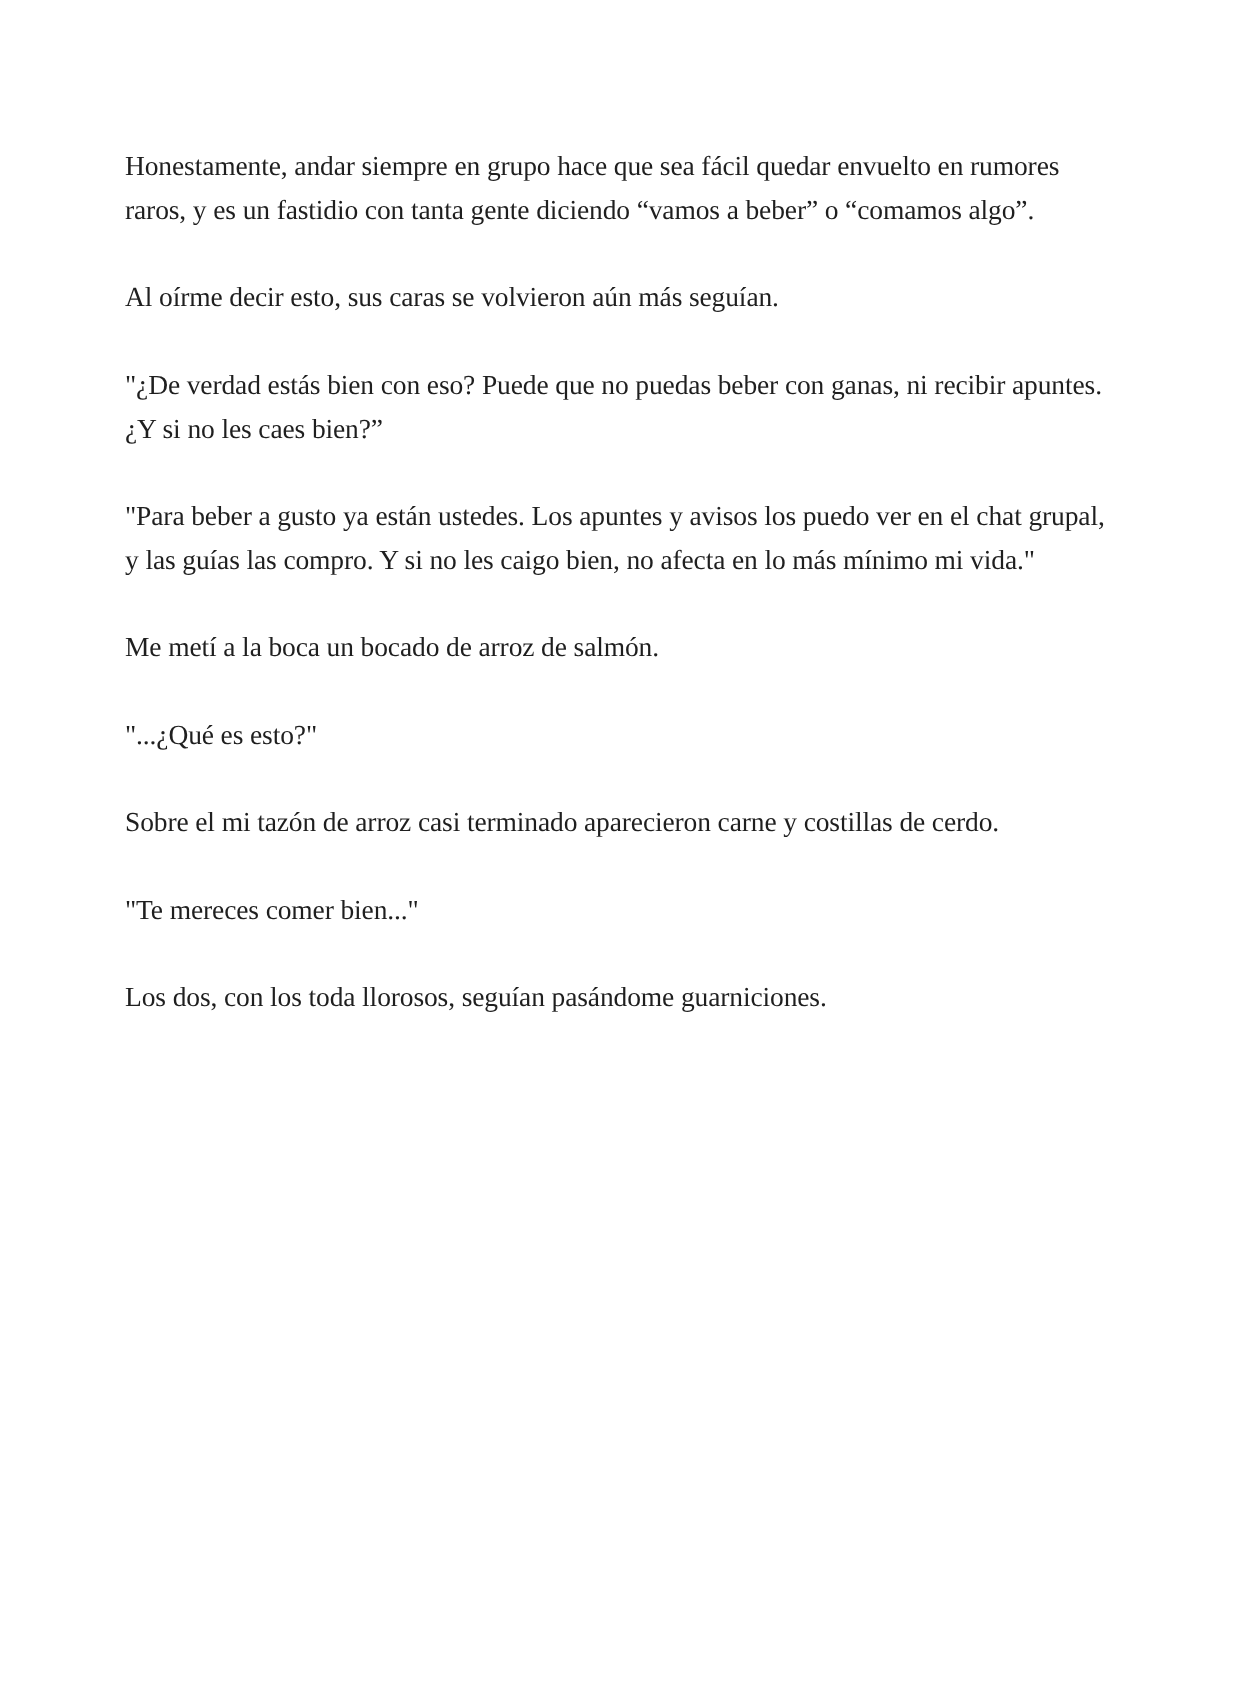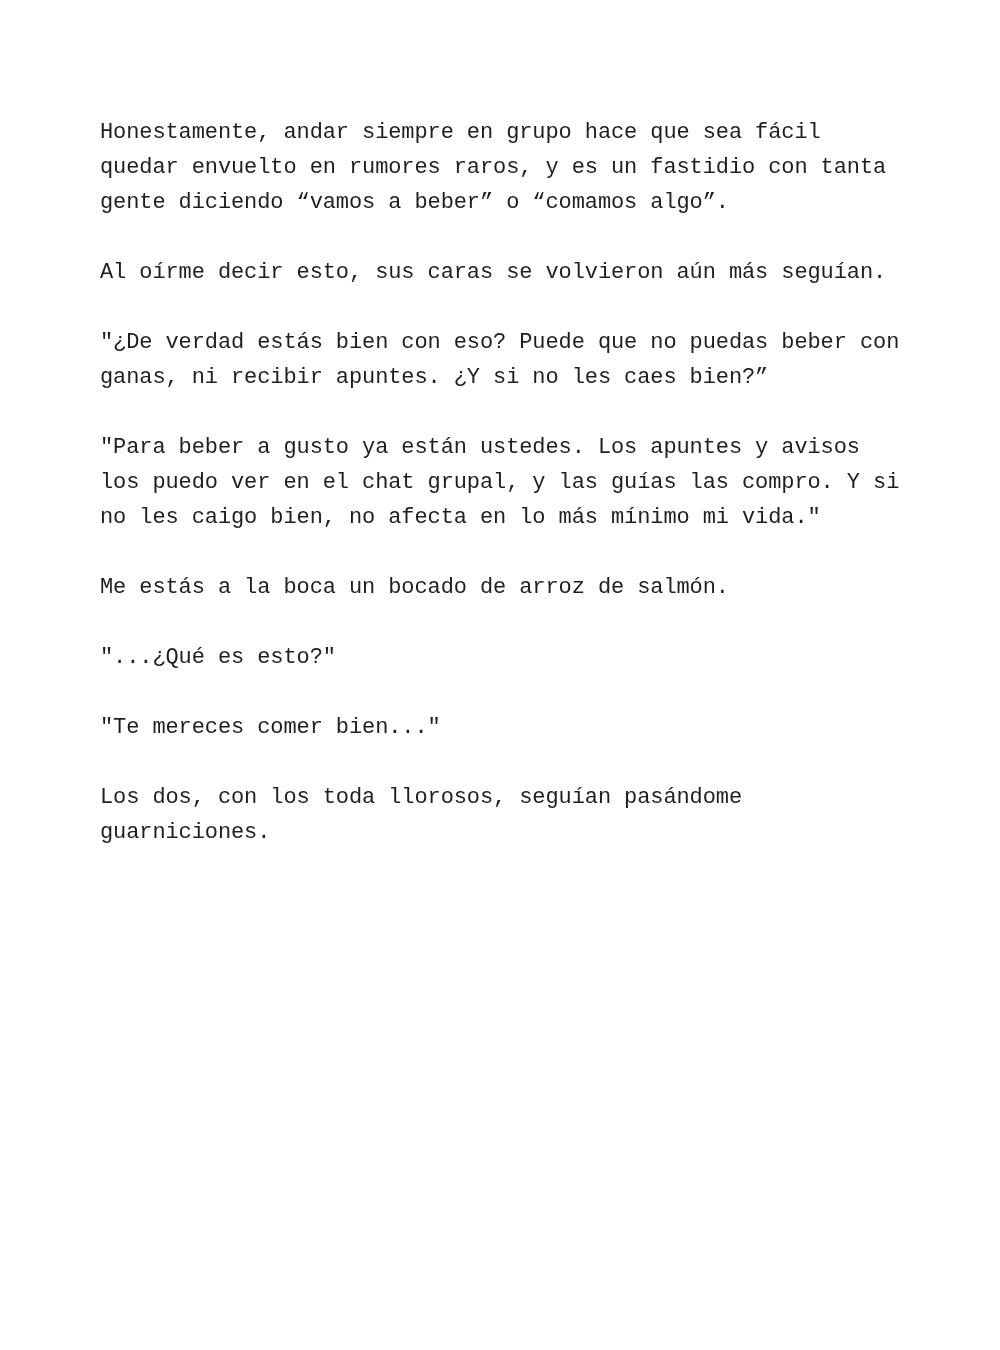--- a/index.html
+++ b/index.html
@@ -11,36 +11,37 @@
       width: 1000px;
       height: 1350px;
       overflow: hidden;
       position: relative;
     }
     .page {
       position: absolute;
       left: 100px;
       top: 115px;
       width: 800px;
-      font-family: Liberation Mono, monospace;
+      font-family: Liberation Serif, serif;
       font-size: 22px;
       line-height: 35px;
       color: #1f1f1f;
       letter-spacing: -0.1px;
     }
     .para {
       margin: 0 0 35px 0;
       padding: 0;
     }
   </style>
 </head>
 <body>
 
 <div class="page">
   <p class="para">Honestamente, andar siempre en grupo hace que sea fácil quedar envuelto en rumores raros, y es un fastidio con tanta gente diciendo “vamos a beber” o “comamos algo”.</p>
   <p class="para">Al oírme decir esto, sus caras se volvieron aún más seguían.</p>
   <p class="para">"¿De verdad estás bien con eso? Puede que no puedas beber con ganas, ni recibir apuntes. ¿Y si no les caes bien?”</p>
   <p class="para">"Para beber a gusto ya están ustedes. Los apuntes y avisos los puedo ver en el chat grupal, y las guías las compro. Y si no les caigo bien, no afecta en lo más mínimo mi vida."</p>
-  <p class="para">Me estás a la boca un bocado de arroz de salmón.</p>
+  <p class="para">Me metí a la boca un bocado de arroz de salmón.</p>
   <p class="para">"...¿Qué es esto?"</p>
+  <p class="para">Sobre el mi tazón de arroz casi terminado aparecieron carne y costillas de cerdo.</p>
   <p class="para">"Te mereces comer bien..."</p>
   <p class="para">Los dos, con los toda llorosos, seguían pasándome guarniciones.</p>
 </div>
 
 </body></html>

